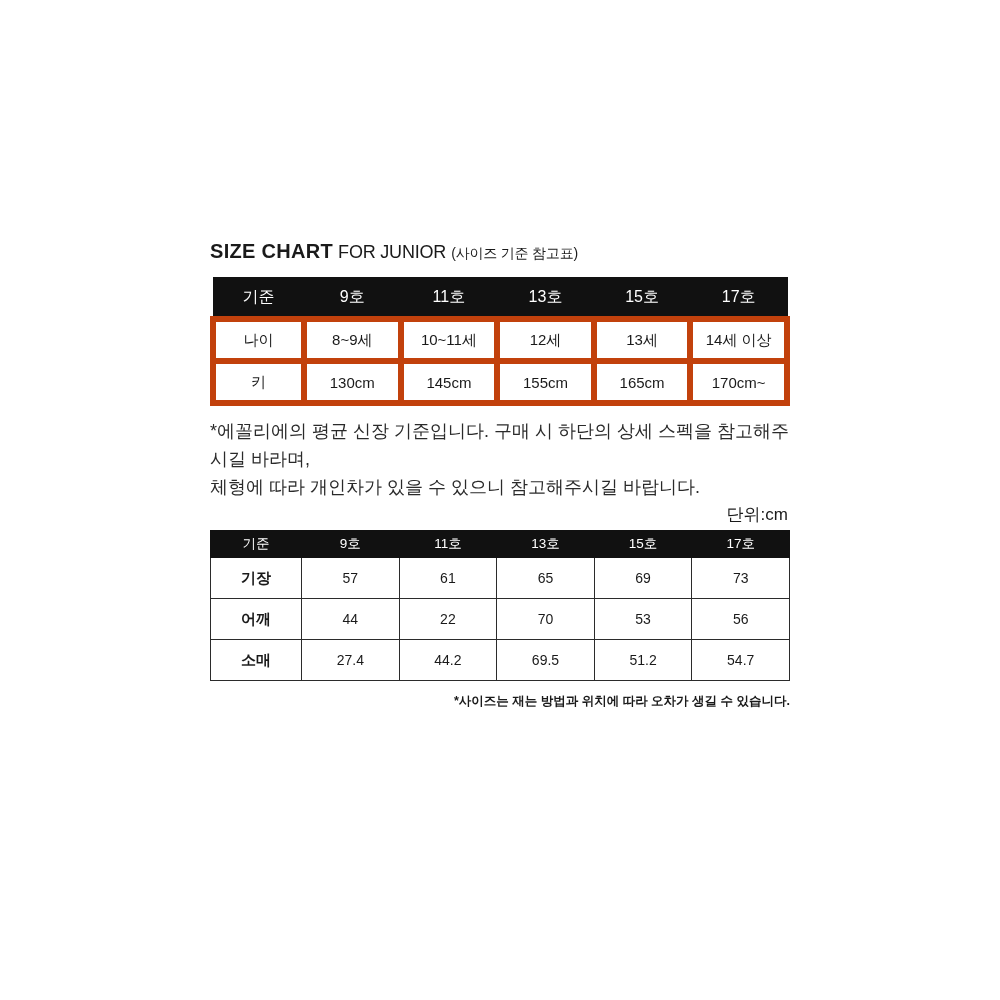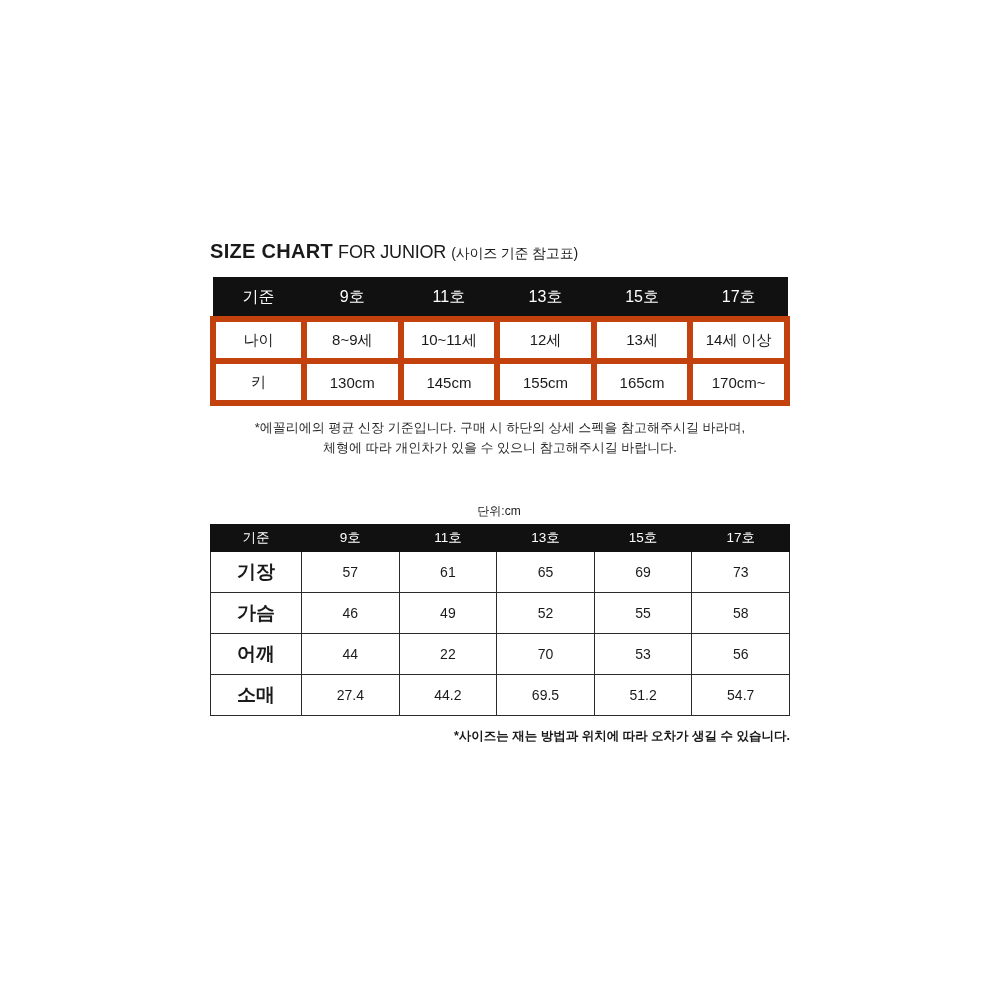--- a/index.html
+++ b/index.html
@@ -70,42 +70,41 @@
     font-size: 16px;
     height: 38px;
     border: 1px solid #111111;
   }
   table.grid tbody td:first-child {
     font-size: 15px;
   }
 
   .note {
     margin-top: 12px;
-    text-align: center;
-    font-size: 13px;
+    font-size: 18px;
     line-height: 1.55;
     color: #2a2a2a;
   }
 
   
   .info-block {
     position: absolute;
     left: 210px;
     top: 503px;
     width: 580px;
   }
   .info-title {
     font-size: 20px;
     font-weight: bold;
     letter-spacing: 0.3px;
     margin-bottom: 8px;
   }
   .unit {
-    text-align: center;
-    font-size: 12px;
+    text-align: right;
+    font-size: 17px;
     color: #1a1a1a;
     margin-bottom: 4px;
     padding-right: 2px;
   }
 
   table.grid2 {
     border-collapse: collapse;
     width: 580px;
     table-layout: fixed;
   }
@@ -121,21 +120,21 @@
   }
   table.grid2 thead th {
     background: #111111;
     color: #ffffff;
     font-size: 13.5px;
     height: 26px;
     border: 1px solid #111111;
   }
   table.grid2 tbody td.rowlabel {
     font-weight: bold;
-    font-size: 19px;
+    font-size: 15px;
   }
 
   .note2 {
     margin-top: 12px;
     text-align: right;
     font-size: 12.5px;
     font-weight: bold;
     color: #1a1a1a;
   }
 
@@ -207,28 +206,20 @@
       <tbody>
         <tr>
           <td class="rowlabel">기장</td>
           <td>57</td>
           <td>61</td>
           <td>65</td>
           <td>69</td>
           <td>73</td>
         </tr>
         <tr>
-          <td class="rowlabel">가슴</td>
-          <td>46</td>
-          <td>49</td>
-          <td>52</td>
-          <td>55</td>
-          <td>58</td>
-        </tr>
-        <tr>
           <td class="rowlabel">어깨</td>
           <td>44</td>
           <td>22</td>
           <td>70</td>
           <td>53</td>
           <td>56</td>
         </tr>
         <tr>
           <td class="rowlabel">소매</td>
           <td>27.4</td>

